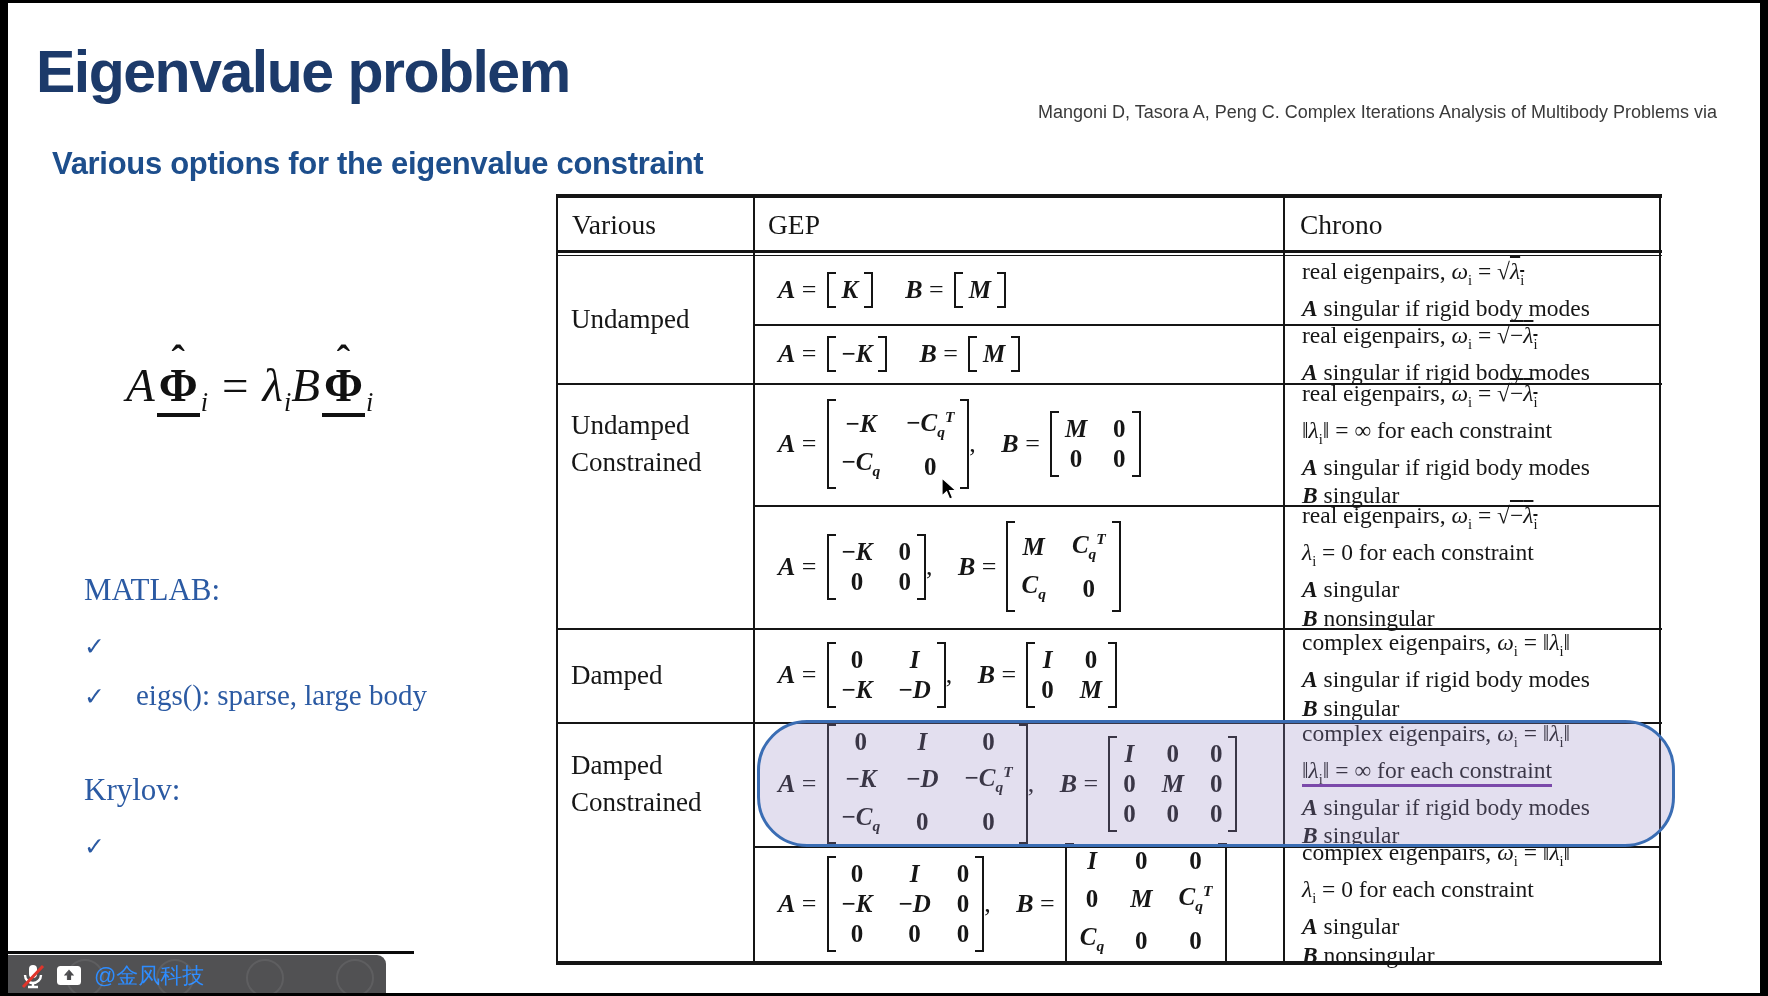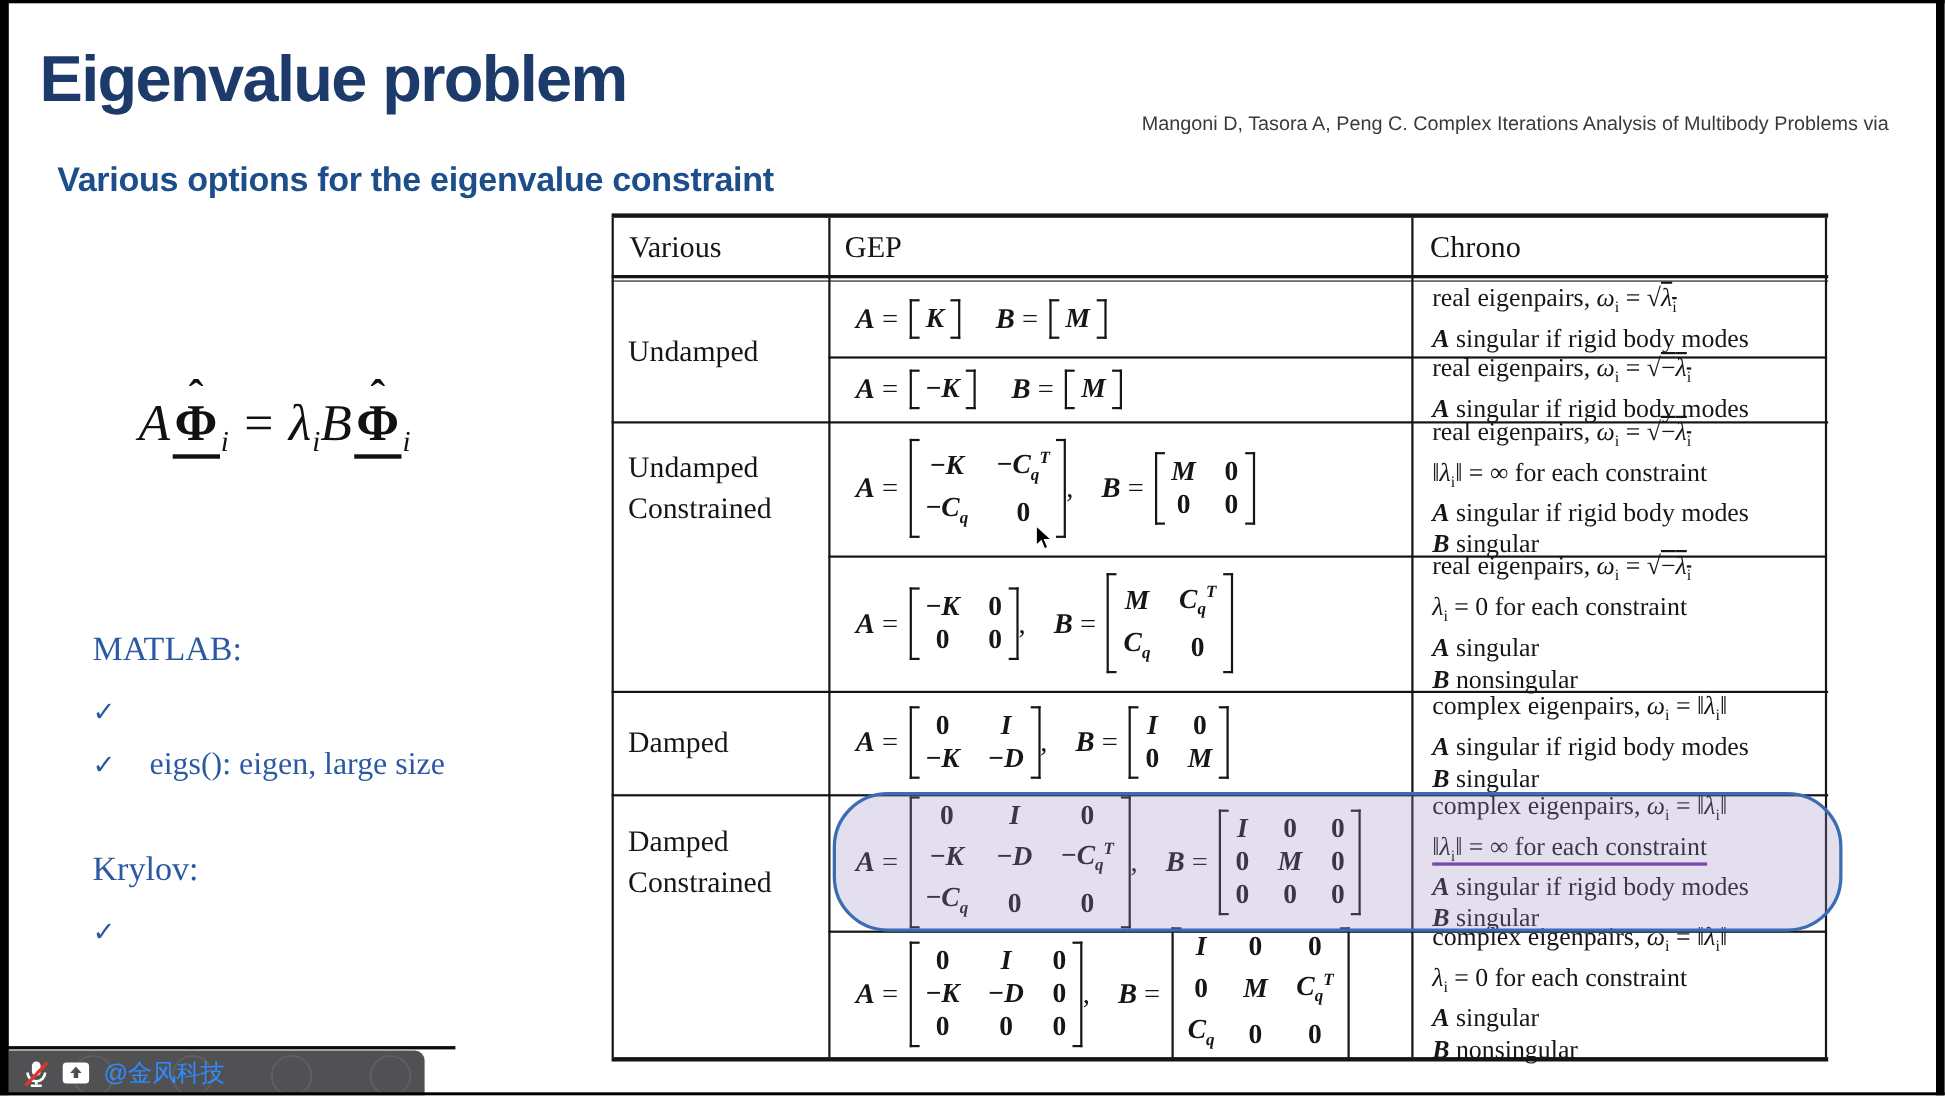--- a/index.html
+++ b/index.html
@@ -157,21 +157,21 @@
   <span class="ev">A</span><span class="phiwrap"><span class="hat">ˆ</span><span class="phib">Φ</span></span><sub class="esub">i</sub><span class="eeq"><span>=</span></span><span class="ev">λ</span><sub class="esub">i</sub><span class="ev">B</span><span class="phiwrap"><span class="hat">ˆ</span><span class="phib">Φ</span></span><sub class="esub">i</sub>
 </div>
 
 <div class="panel matlab">
   <div class="p-head">MATLAB:</div>
   <div class="p-item">
     <span class="p-check">✓</span>
   </div>
   <div class="p-item">
     <span class="p-check">✓</span>
-    <span>eigs(): eigen, large size</span>
+    <span>eigs(): sparse, large body</span>
   </div>
 </div>
 <div class="panel chrono">
   <div class="p-head">Krylov:</div>
   <div class="p-item">
     <span class="p-check">✓</span>
   </div>
 </div>
 
 <div class="tbl">

